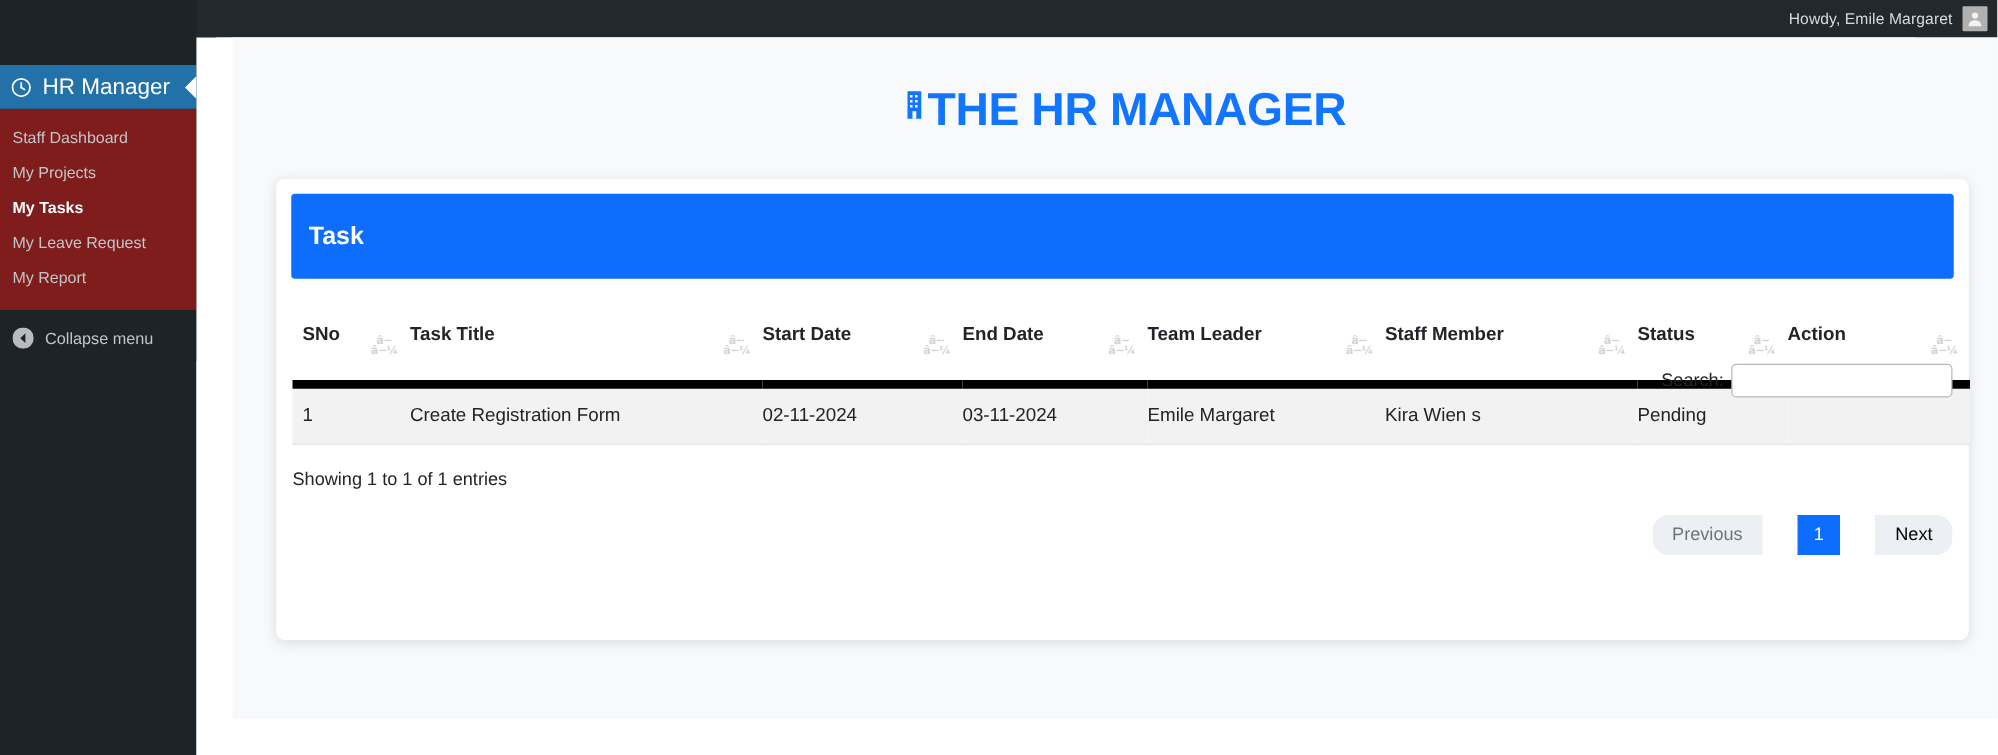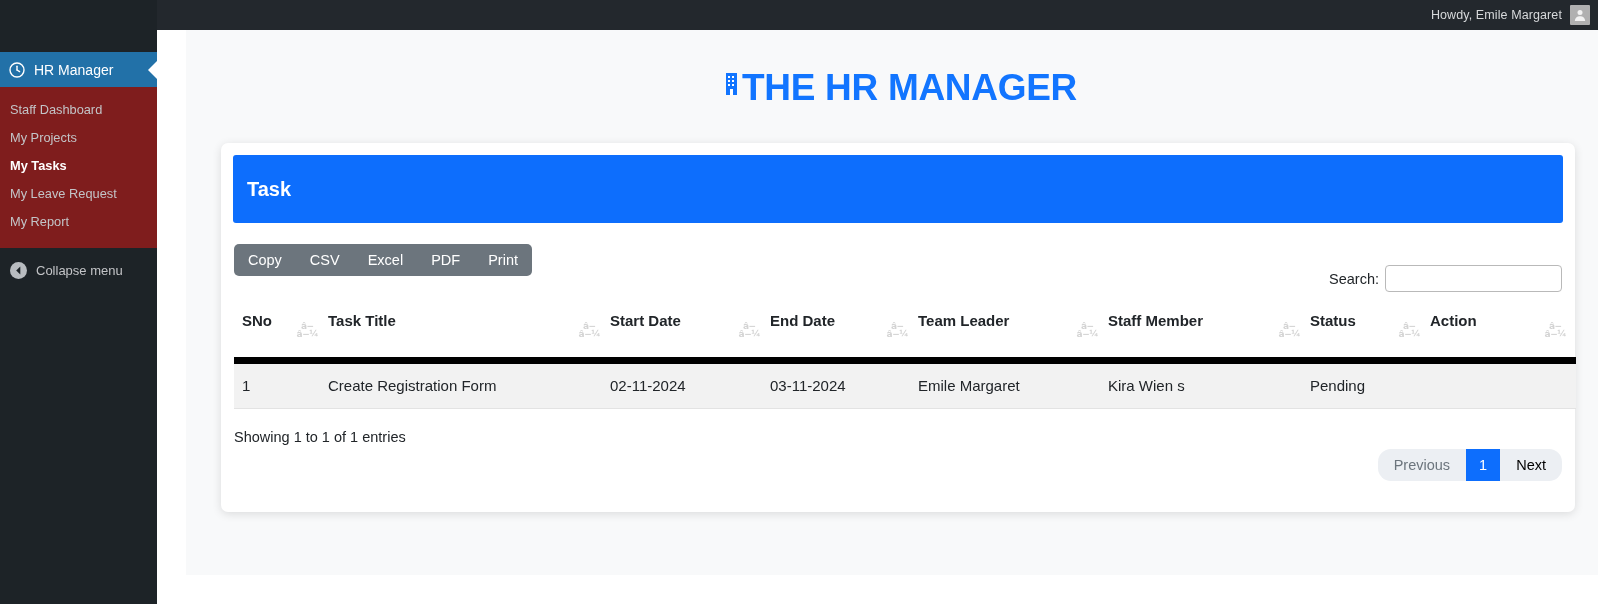--- a/index.html
+++ b/index.html
@@ -29,21 +29,21 @@
   
   .sidebar {
     position: absolute; top: 0; left: 0; width: 157px; height: 604px;
     background: #1d2327;
   }
   .sb-top-spacer { height: 52px; background: #1d2327; }
   .sb-brand {
     position: relative;
     height: 35px; background: #2271a8; color: #fff;
     display: flex; align-items: center; padding-left: 9px;
-    font-size: 14px;
+    font-size: 18px;
   }
   .sb-brand .clock { width: 16px; height: 16px; margin-right: 9px; flex: none; }
   .sb-brand .pointer {
     position: absolute; right: 0px; top: 50%; transform: translateY(-50%);
     width: 0; height: 0;
     border-top: 9px solid transparent;
     border-bottom: 9px solid transparent;
     border-right: 9px solid #ffffff;
   }
   .sb-menu { background: #7f1d1d; padding: 9px 0 12px 0; }
@@ -140,21 +140,21 @@
   th.c-status, td.c-status { width: 120px; }
   th.c-action, td.c-action { width: 146px; }
 
   .foot-row {
     display: flex; align-items: flex-start; justify-content: space-between;
     margin-top: 20px;
   }
   .showing { font-size: 14.5px; color: #212529; }
 
   .pagination {
-    display: inline-flex; border-radius: 13px; overflow: hidden; margin-top: 20px;
+    display: inline-flex; border-radius: 13px; overflow: hidden; margin-top: 36px; gap: 28px;
   }
   .pagination .pg {
     font-size: 14.5px; padding: 8px 16px; border: none; cursor: pointer;
     background: #eceff3; color: #6c757d;
     font-family: "Liberation Sans", sans-serif;
   }
   .pagination .pg.num { background: #eceff3; color: #2b2b2b; padding: 8px 13px; }
   .pagination .pg.num.active { background: #0d6efd; color: #ffffff; }
   .pagination .pg.next { color: #000000; }
 </style>
@@ -227,27 +227,20 @@
       </div>
 
       <div class="card">
 
         <div class="card-header">
           <span class="ttl">Task</span>
         </div>
 
         <div class="card-body">
 
-          <div class="btn-group">
-            <button class="btn">Copy</button>
-            <button class="btn">CSV</button>
-            <button class="btn">Excel</button>
-            <button class="btn">PDF</button>
-            <button class="btn">Print</button>
-          </div>
 
           <div class="search-wrap">
             <label>Search:</label>
             <input type="text" value="" placeholder="" style="">
           </div>
 
           <table>
             <thead>
               <tr>
                 <th class="c-sno">

